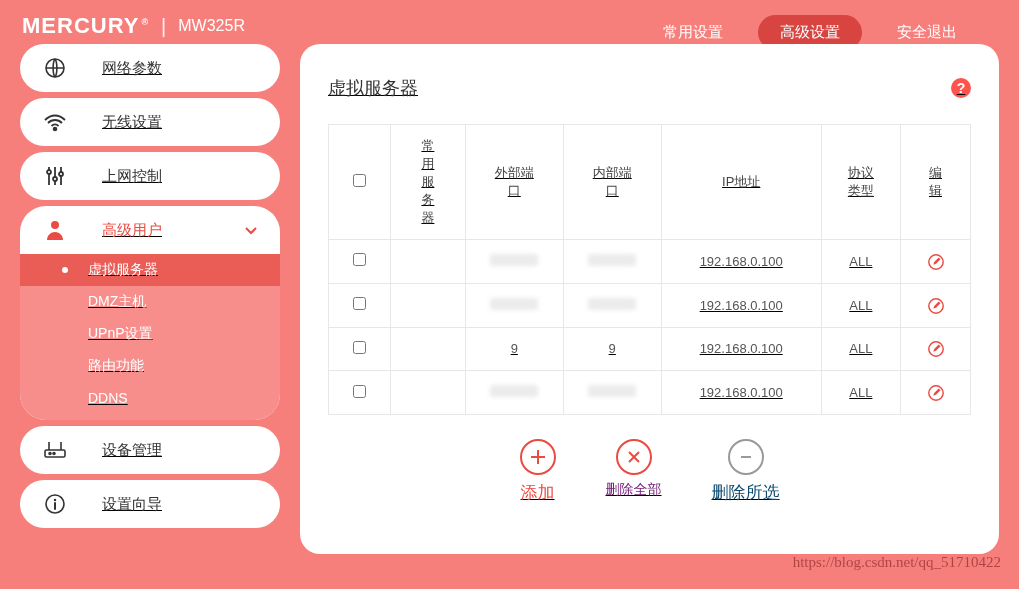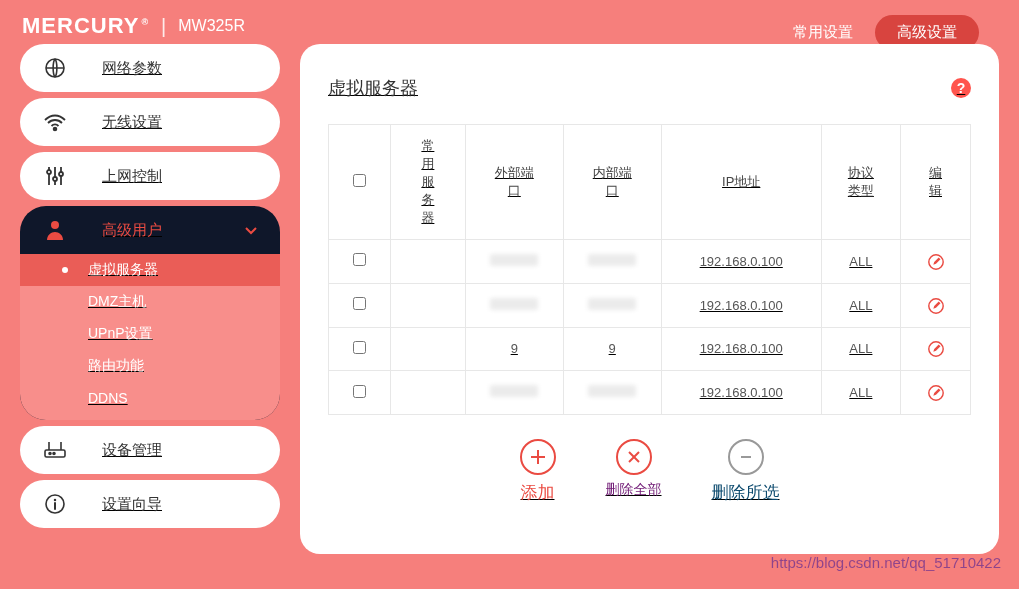--- a/index.html
+++ b/index.html
@@ -20,21 +20,21 @@
     .logo {
       color: #fff;
       font-size: 22px;
       font-weight: 900;
       letter-spacing: 1px;
       font-family: Arial, sans-serif;
     }
     .logo .tm { font-size: 9px; vertical-align: super; margin-left: 2px; }
     .logo-sep { color: #fff; margin: 0 12px; font-weight: 200; font-size: 20px; opacity: 0.85; }
     .model { color: #fff; font-size: 16px; font-weight: 400; }
-    .top-nav { margin-left: auto; display: flex; gap: 0; align-items: flex-start; margin-top: 12px; }
+    .top-nav { margin-left: auto; display: flex; gap: 13px; align-items: flex-start; margin-top: 12px; }
     .top-nav-item {
       color: #fff;
       font-size: 15px;
       padding: 8px 22px;
       cursor: pointer;
       border-radius: 18px;
     }
     .top-nav-item.active { background: #d8443f; }
     .layout { display: flex; gap: 20px; padding: 0 20px; text-decoration: underline; }
     .sidebar { width: 260px; display: flex; flex-direction: column; gap: 6px; }
@@ -44,21 +44,21 @@
       height: 48px;
       display: flex;
       align-items: center;
       padding: 0 22px;
       cursor: pointer;
       color: #333;
       font-size: 15px;
     }
     .side-card .icon { width: 26px; height: 26px; margin-right: 34px; display:flex; align-items:center; justify-content:center;}
     .side-group {
-      background: #0f172a;
+      background: #ffffff;
       border-radius: 26px;
       overflow: hidden;
     }
     .side-group-head {
       height: 48px;
       display: flex;
       align-items: center;
       padding: 0 22px;
       color: #ea4b42;
       font-size: 15px;
@@ -129,38 +129,39 @@
     }
     .action.add .action-circle { border-color: #ea4b42; color: #ea4b42; }
     .action.add .action-label { color: #ea4b42; font-size: 17px; }
     .action.delall .action-circle { border-color: #ea4b42; color: #ea4b42; }
     .action.delall .action-label { color: #701a75; font-size: 14px; }
     .action.delsel .action-circle { border-color: #999; color: #999; }
     .action.delsel .action-label { color: #0c4a6e; font-size: 17px; }
     .watermark {
       position: absolute;
       right: 18px; bottom: 18px;
-      color: #4c1d95;
+      color: #7f1d1d;
       font-size: 15px;
-      font-family: Liberation Sans, sans-serif;
+      font-family: Liberation Serif, serif;
       opacity: 0.6;
       text-align: center;
     }
     input[type="checkbox"]{ cursor:pointer; width:13px; height:13px; }
   </style>
 </head>
 <body>
 
 <div class="header">
   <span class="logo"><span>MERCURY</span><span class="tm">®</span></span>
   <span class="logo-sep">|</span>
   <span class="model">MW325R</span>
   <div class="top-nav">
     <div class="top-nav-item">常用设置</div>
     <div class="top-nav-item active">高级设置</div>
+    <div class="top-nav-item">安全退出</div>
   </div>
 </div>
 
 <div class="layout">
   <div class="sidebar">
     <div class="side-card">
       <span class="icon">
         <svg width="24" height="24" viewBox="0 0 24 24" fill="none" stroke="#333" stroke-width="1.6">
             <circle cx="12" cy="12" r="9"></circle>
             <path d="M3 12h18M12 3c2.5 3 2.5 15 0 18M12 3c-2.5 3-2.5 15 0 18"></path>

